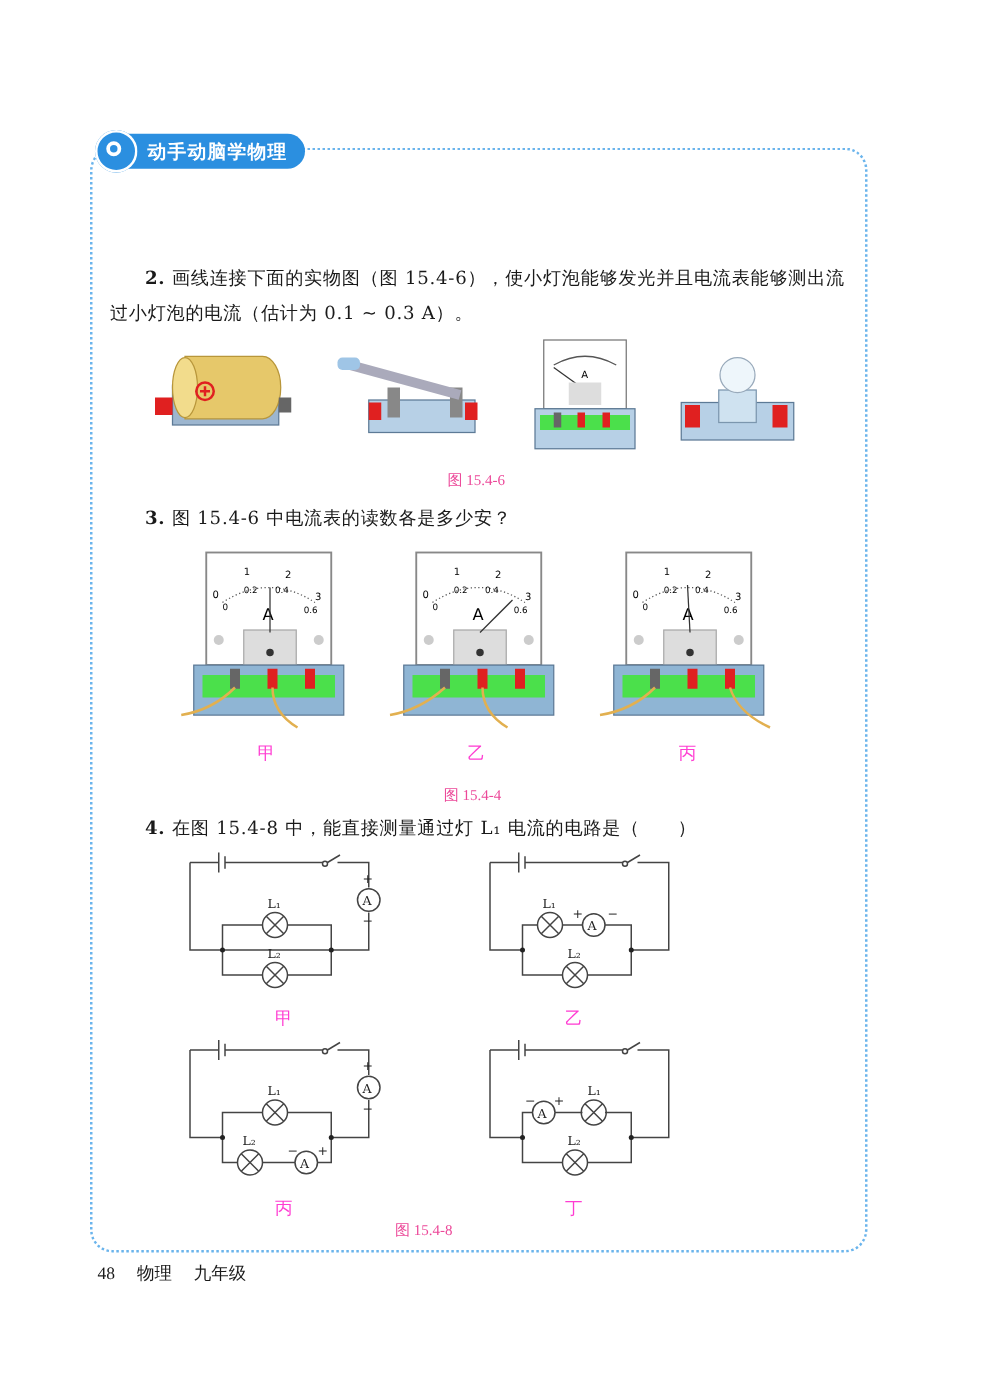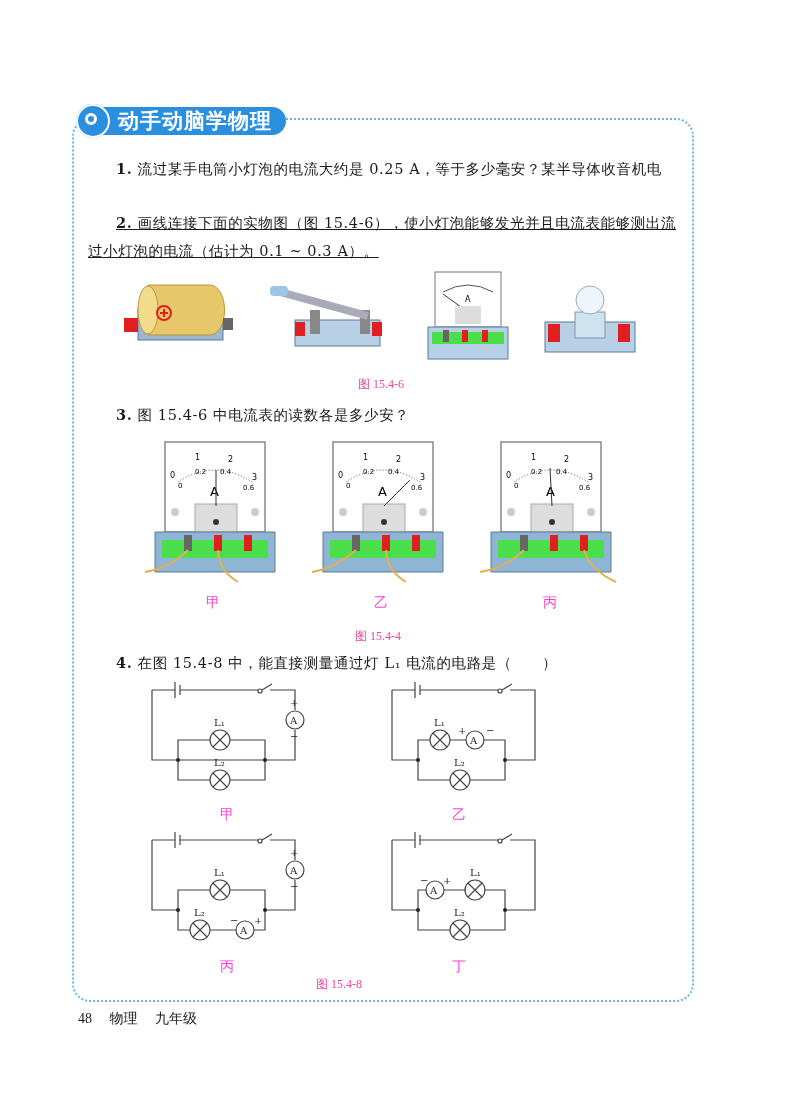--- a/index.html
+++ b/index.html
@@ -7,45 +7,44 @@
          font-family:"DejaVu Serif","Liberation Serif",serif; color:#1a1a1a; }
   .box { position:absolute; left:72px; top:118px; width:618px; height:880px;
          border:2px dotted #6ab4ec; border-radius:18px; }
   .banner { position:absolute; left:76px; top:104px; height:34px; display:flex; align-items:center; }
   .banner-circle { width:34px; height:34px; border-radius:50%; background:#2b8fe0;
          position:relative; z-index:2; box-shadow:0 0 0 2px #fff inset; }
   .banner-circle::after { content:""; position:absolute; left:9px; top:9px; width:12px; height:12px;
          border-radius:50%; border:3px solid #fff; box-sizing:border-box; background:#2b8fe0; }
   .banner-pill { margin-left:-10px; height:28px; padding:0 14px 0 18px; background:#2b8fe0;
          border-radius:0 14px 14px 0; color:#fff; font-family:"DejaVu Sans",sans-serif;
-         font-weight:bold; font-size:21px; line-height:28px; letter-spacing:1px; }
+         font-weight:bold; font-size:15px; line-height:28px; letter-spacing:1px; }
   .p { position:absolute; left:88px; width:590px; font-size:14.5px; line-height:22px; letter-spacing:0.6px; }
   .p .ind { padding-left:28px; }
   .bold { font-weight:bold; }
   .cap { position:absolute; font-size:12px; color:#ec4899; font-family:"Liberation Serif",serif; }
   .lbl { position:absolute; font-size:14px; color:#ff3cd2; font-family:"DejaVu Sans",sans-serif; }
   .fig { position:absolute; }
   .footer { position:absolute; left:78px; top:1010px; font-size:14px; font-family:"Liberation Serif",serif; }
   .footer span { margin-right:14px; }
 </style>
 </head>
 <body>
 
 <div class="box"></div>
 
 <div class="banner">
   <div class="banner-circle"></div>
   <div class="banner-pill">动手动脑学物理</div>
 </div>
 
 <div class="p" style="top:158px;">
-  <div class="ind"><span class="bold">1.</span> <span>流过某手电筒小灯泡的电流大约是 0.25 A，等于多少毫安？某半导体收音机电</span></div>
-</div>
-
-<div class="p" style="top:212px;text-decoration:underline;">
+</div>
+
+<div class="p" style="top:212px;">
   <div class="ind"><span class="bold">2.</span> <span>画线连接下面的实物图（图 15.4-6），使小灯泡能够发光并且电流表能够测出流</span></div>
   <div style="margin-top:6px">过小灯泡的电流（估计为 0.1 ~ 0.3 A）。</div>
 </div>
 
 <svg class="fig" style="left:110px;top:270px" width="540" height="90">
 
   <g>
     <rect x="28" y="38" width="85" height="32" fill="#9db6cf" stroke="#5d7a96"></rect>
     <path d="M38 15 h62 a14 24 0 0 1 0 50 h-62 z" fill="#e6c86a" stroke="#b8963a"></path>
     <ellipse cx="38" cy="40" rx="10" ry="24" fill="#f2dc8c" stroke="#b8963a"></ellipse>

